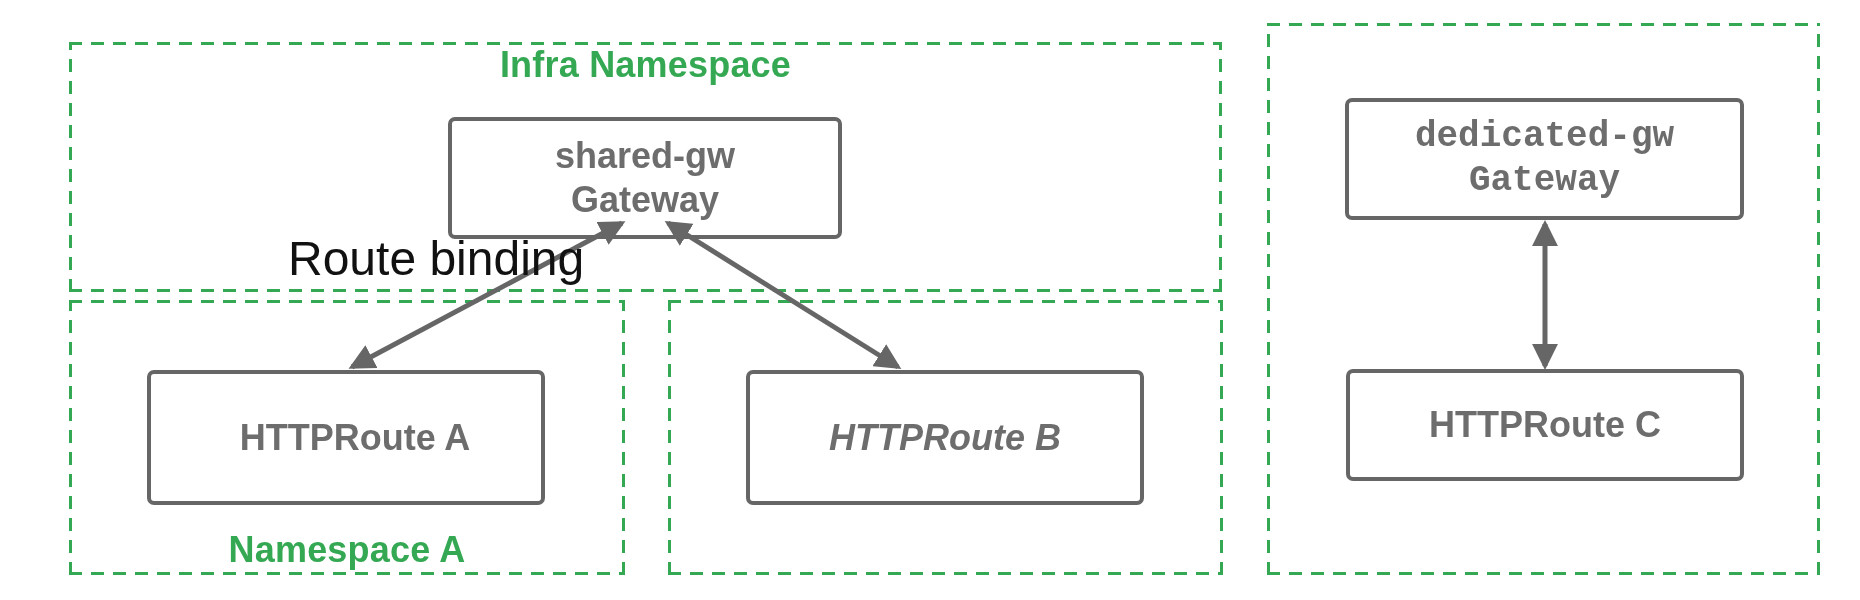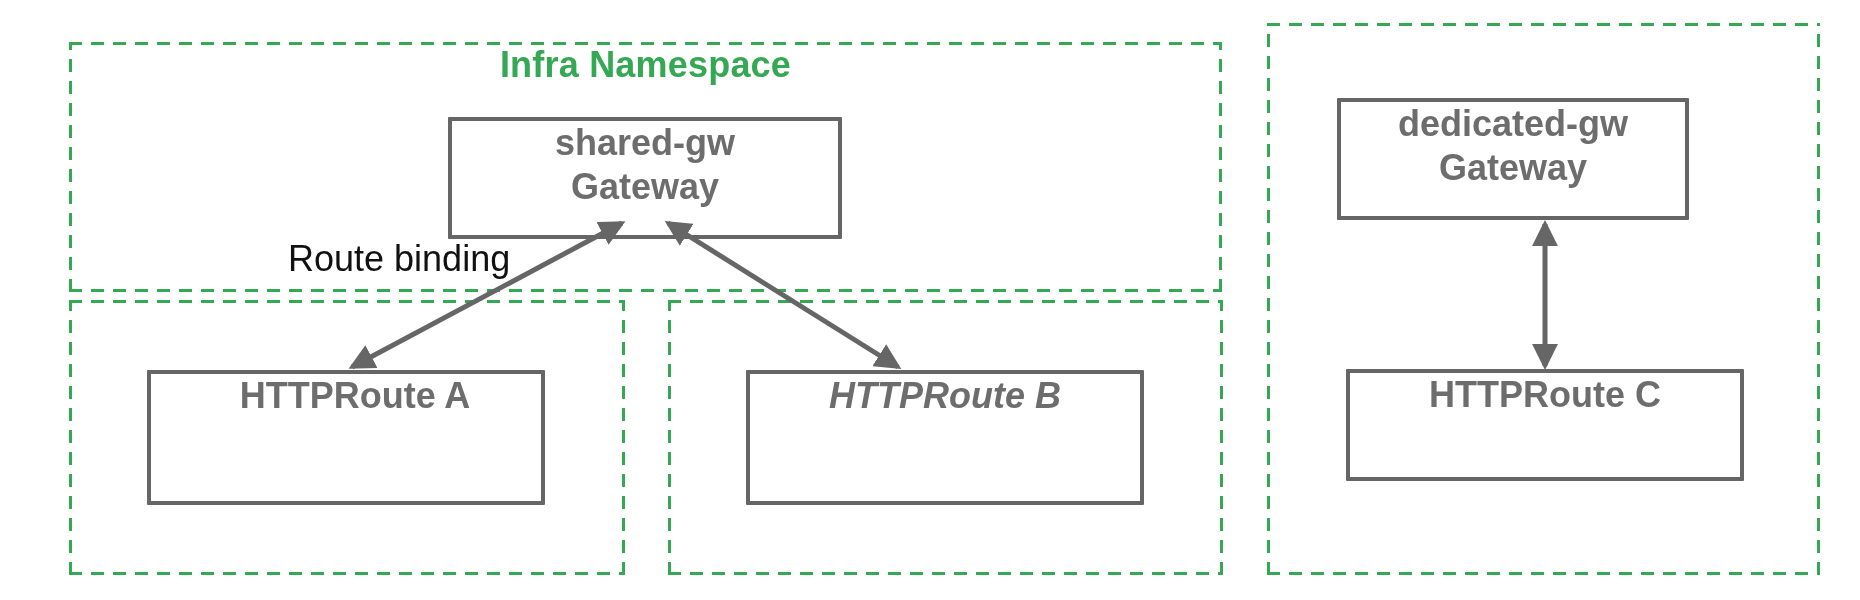--- a/index.html
+++ b/index.html
@@ -28,32 +28,32 @@
     position:absolute; left:0; width:100%;
     text-align:center; font-weight:bold; font-size:36px; line-height:42px;
     color:var(--green,#34A853); letter-spacing:0.2px;
   }
   .ns-title.top    { top:2px; }
   .ns-title.bottom { bottom:4px; }
 
   .node {
     position:absolute;
     border:4px solid var(--box-grey,#666666);
-    border-radius:1px;
+    border-radius:7px;
     background:#ffffff;
-    display:flex; flex-direction:column; align-items:center; justify-content:flex-start;
+    display:flex; flex-direction:column; align-items:center; justify-content:center;
     color:var(--label-grey,#6d6d6d);
     font-weight:bold; font-size:36px; line-height:44px;
     text-align:center;
     z-index:2;
   }
 
   .free-label {
     position:absolute;
-    font-size:36px; line-height:42px;
+    font-size:48px; line-height:42px;
     color:var(--ink,#111111);
     z-index:4;
     white-space:nowrap;
   }
 
   svg.arrows { position:absolute; left:0; top:0; width:1860px; height:600px; z-index:3; pointer-events:none; }
   line.arrow { stroke:var(--box-grey,#666666); stroke-width:5; }
   .ah { fill:var(--box-grey,#666666); }
 </style>
 </head>
@@ -66,30 +66,31 @@
     <div class="node" style="left:379px; top:75px; width:394px; height:122px;">
       <span>shared-gw</span>
       <span>Gateway</span>
     </div>
   </div>
 
   <div class="namespace" style="left:69px; top:300px; width:556px; height:275px;">
     <div class="node" style="left:78px; top:70px; width:398px; height:135px;padding-left:18px;">
       <span>HTTPRoute A</span>
     </div>
+    <div class="ns-title bottom">Namespace A</div>
   </div>
 
   <div class="namespace" style="left:668px; top:300px; width:555px; height:275px;">
     <div class="node" style="left:78px; top:70px; width:398px; height:135px;font-style:italic;">
       <span>HTTPRoute B</span>
     </div>
   </div>
 
   <div class="namespace" style="left:1267px; top:23px; width:553px; height:552px;">
-    <div class="node" style="left:70px; top:75px; width:352px; height:122px;">
+    <div class="node" style="left:78px; top:75px; width:399px; height:122px;font-family:Liberation Mono, monospace;">
       <span>dedicated-gw</span>
       <span>Gateway</span>
     </div>
     <div class="node" style="left:79px; top:346px; width:398px; height:112px;">
       <span>HTTPRoute C</span>
     </div>
   </div>
 
   <div class="free-label" style="left:288px; top:238px;">Route binding</div>
 

